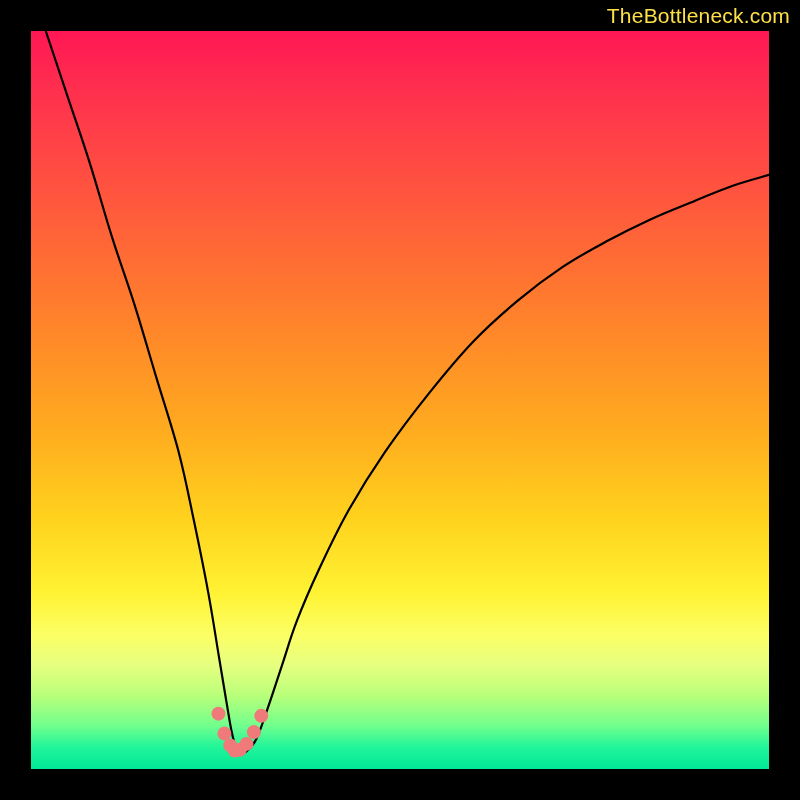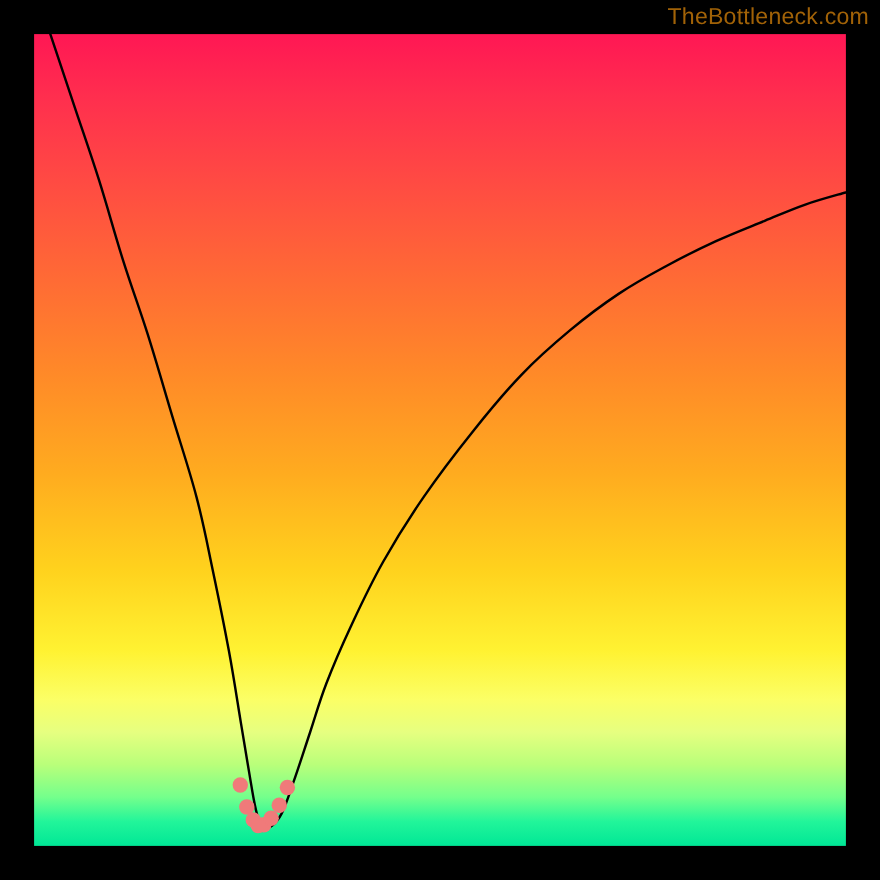--- a/index.html
+++ b/index.html
@@ -14,21 +14,21 @@
   .stage {
     position: relative;
     width: 800px;
     height: 800px;
     background: #000;
   }
   .watermark {
     position: absolute;
     top: 4px;
     right: 10px;
-    color: #a16207;
+    color: #fde047;
     font-size: 21px;
     font-weight: 500;
     letter-spacing: 0.2px;
     z-index: 6;
     user-select: none;
   }
   .plot-area {
     position: absolute;
     left: 31px;
     top: 31px;

